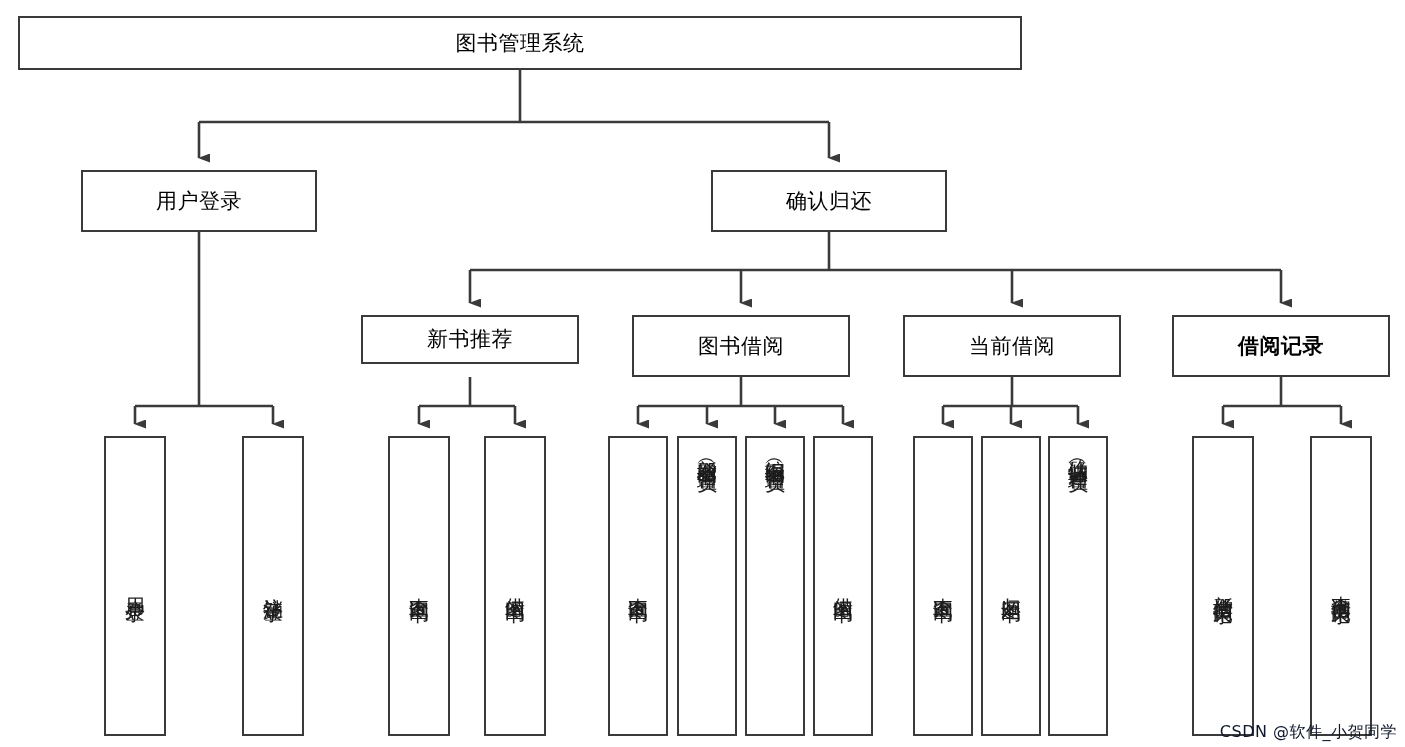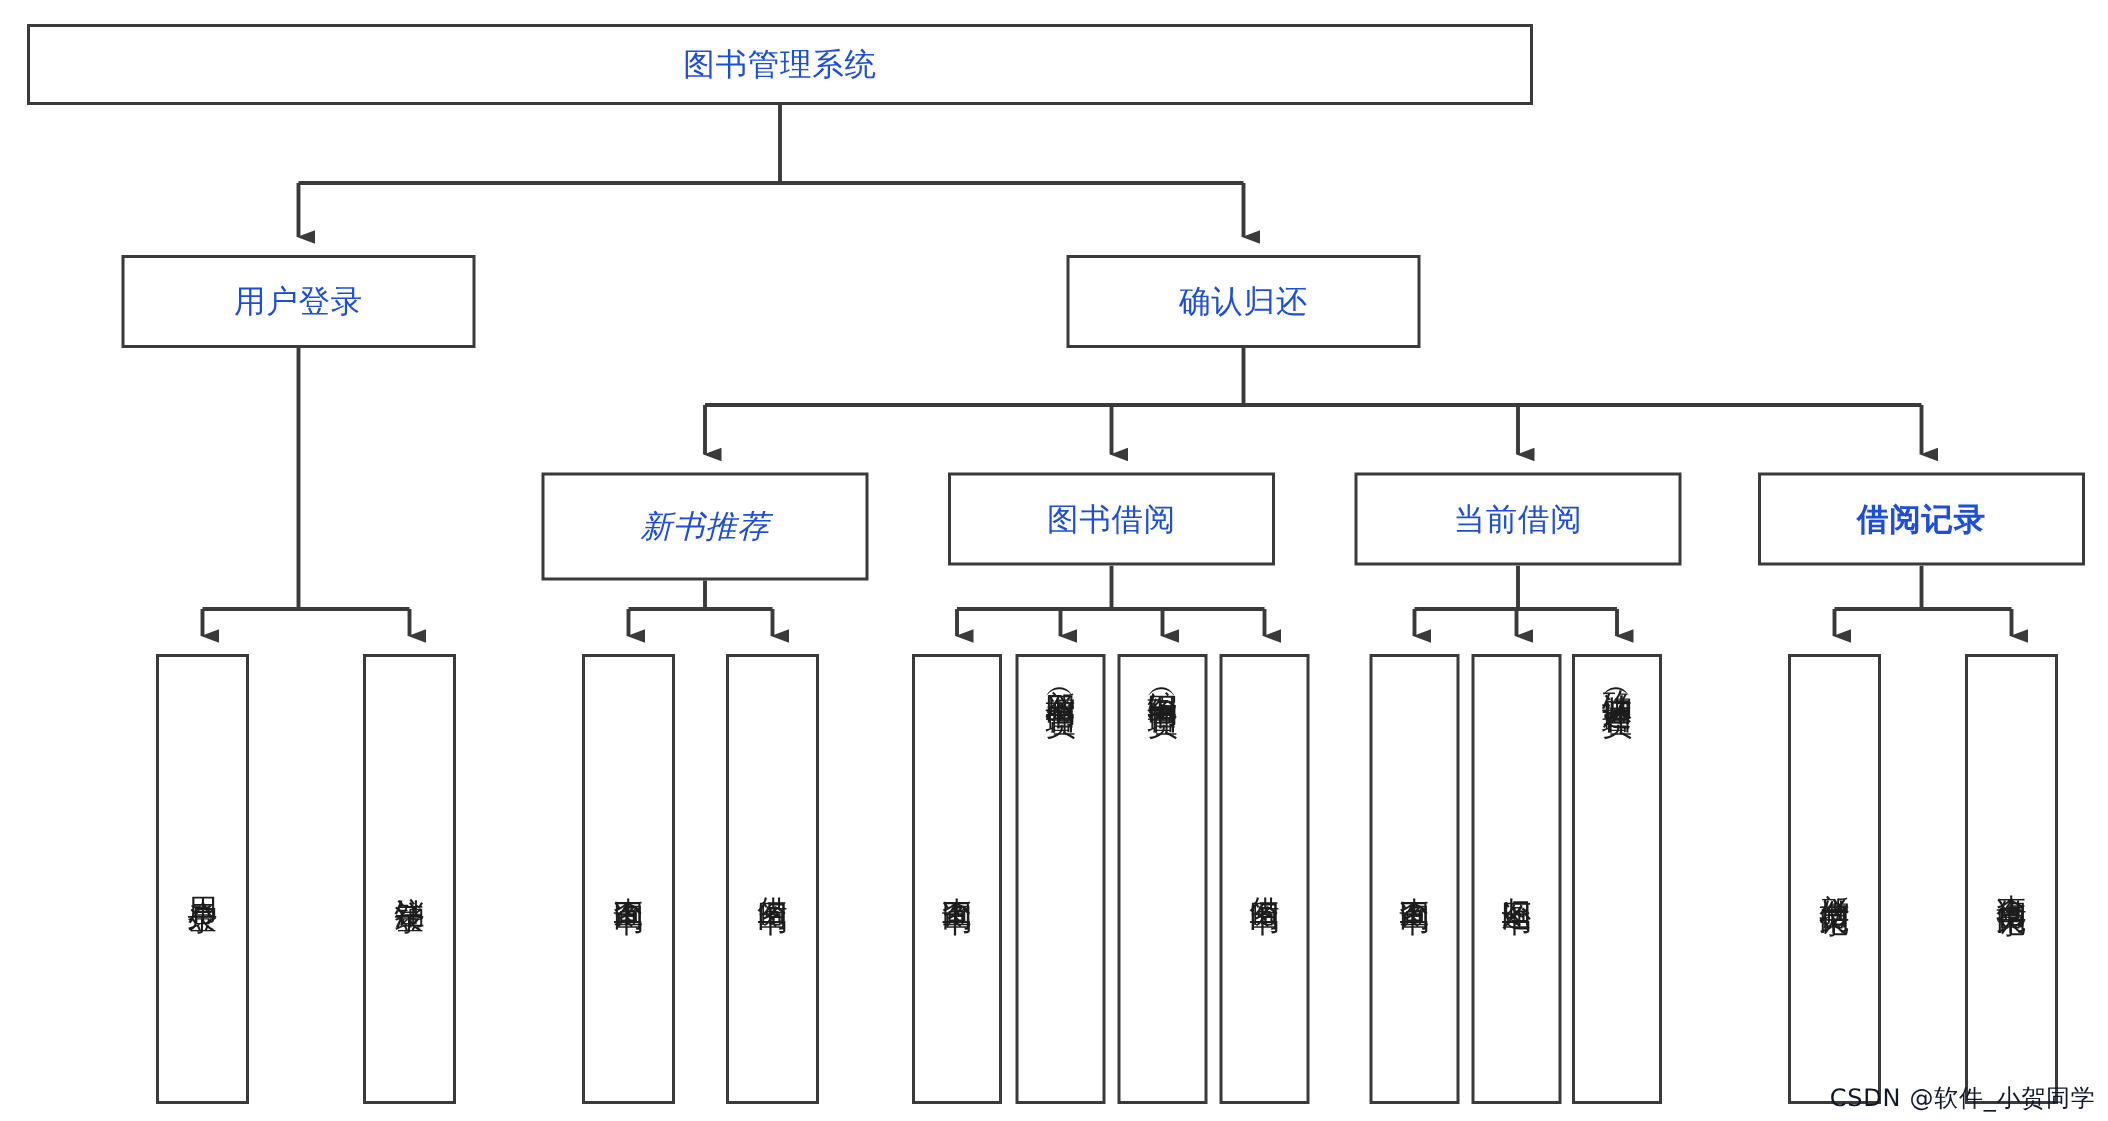--- a/index.html
+++ b/index.html
@@ -32,21 +32,21 @@
     box-sizing: border-box;
     background: #ffffff;
     border: 2.5px solid #3a3a3a;
     display: flex;
     align-items: center;
     justify-content: center;
     overflow: hidden;
   }
   .node-label-h {
     font-size: 21px;
-    color: #1d4ed8;
+    color: #000000;
     line-height: 1.15;
     white-space: nowrap;
     letter-spacing: 0.5px;
   }
   .node-label-v {
     font-size: 20px;
     color: #1c1c1c;
     writing-mode: vertical-rl;
     text-orientation: upright;
     line-height: 1.25;
@@ -145,21 +145,21 @@
     <span class="node-label-h">图书管理系统</span>
   </div>
 
   <div class="node-box" id="node-l2-0" style="left: 81px; top: 170px; width: 236px; height: 62px;">
     <span class="node-label-h">用户登录</span>
   </div>
   <div class="node-box" id="node-l2-1" style="left: 711px; top: 170px; width: 236px; height: 62px;">
     <span class="node-label-h">确认归还</span>
   </div>
 
-  <div class="node-box" id="node-l3-0" style="left: 361px; top: 315px; width: 218px; height: 72px; font-style: italic;">
+  <div class="node-box" id="node-l3-0" style="left: 361px; top: 315px; width: 218px; height: 49px;">
     <span class="node-label-h">新书推荐</span>
   </div>
   <div class="node-box" id="node-l3-1" style="left: 632px; top: 315px; width: 218px; height: 62px;">
     <span class="node-label-h">图书借阅</span>
   </div>
   <div class="node-box" id="node-l3-2" style="left: 903px; top: 315px; width: 218px; height: 62px;">
     <span class="node-label-h">当前借阅</span>
   </div>
   <div class="node-box" id="node-l3-3" style="left: 1172px; top: 315px; width: 218px; height: 62px; font-weight: bold;">
     <span class="node-label-h">借阅记录</span>

